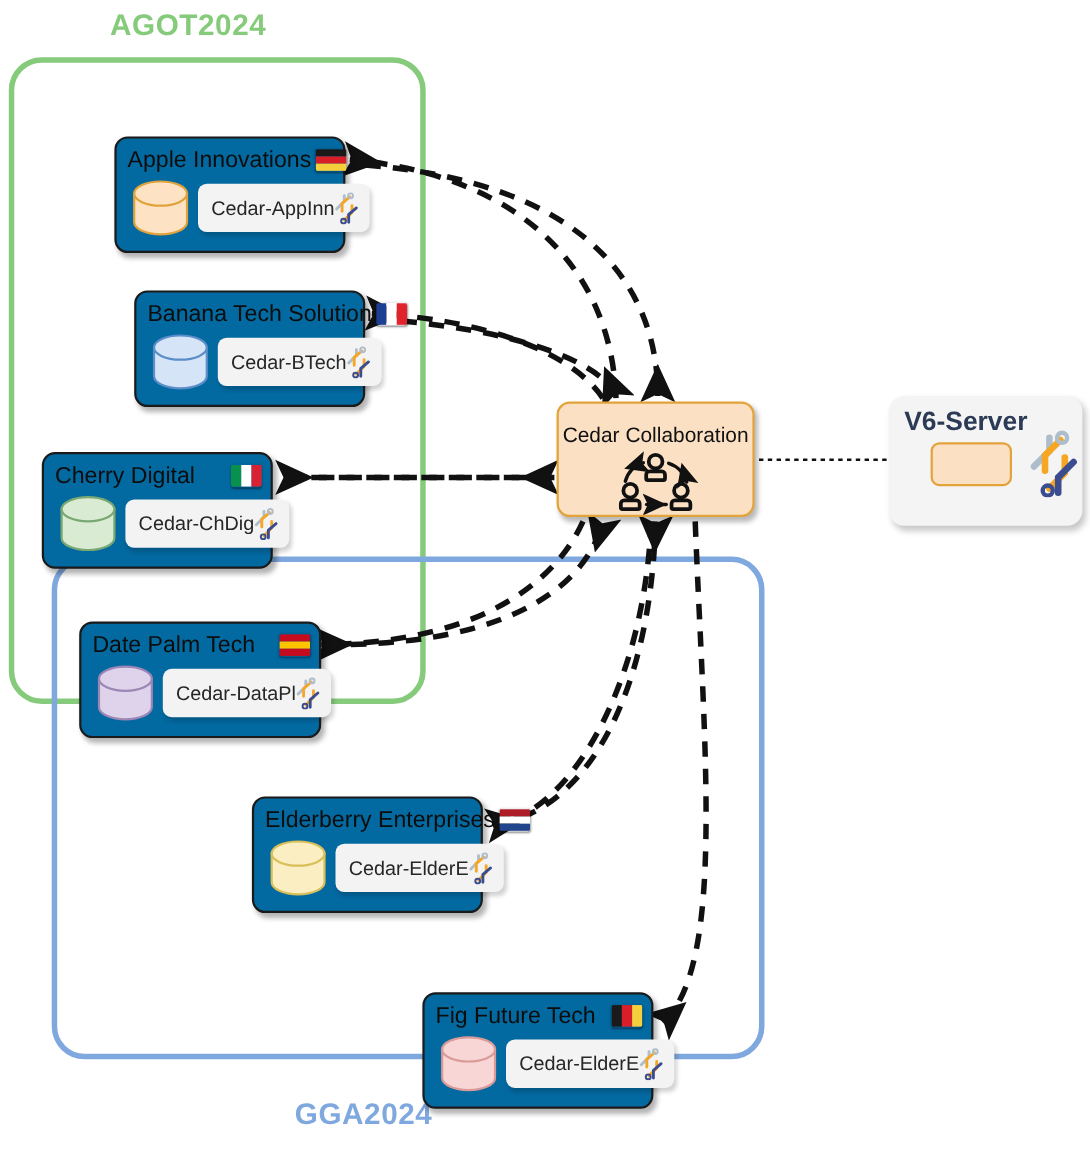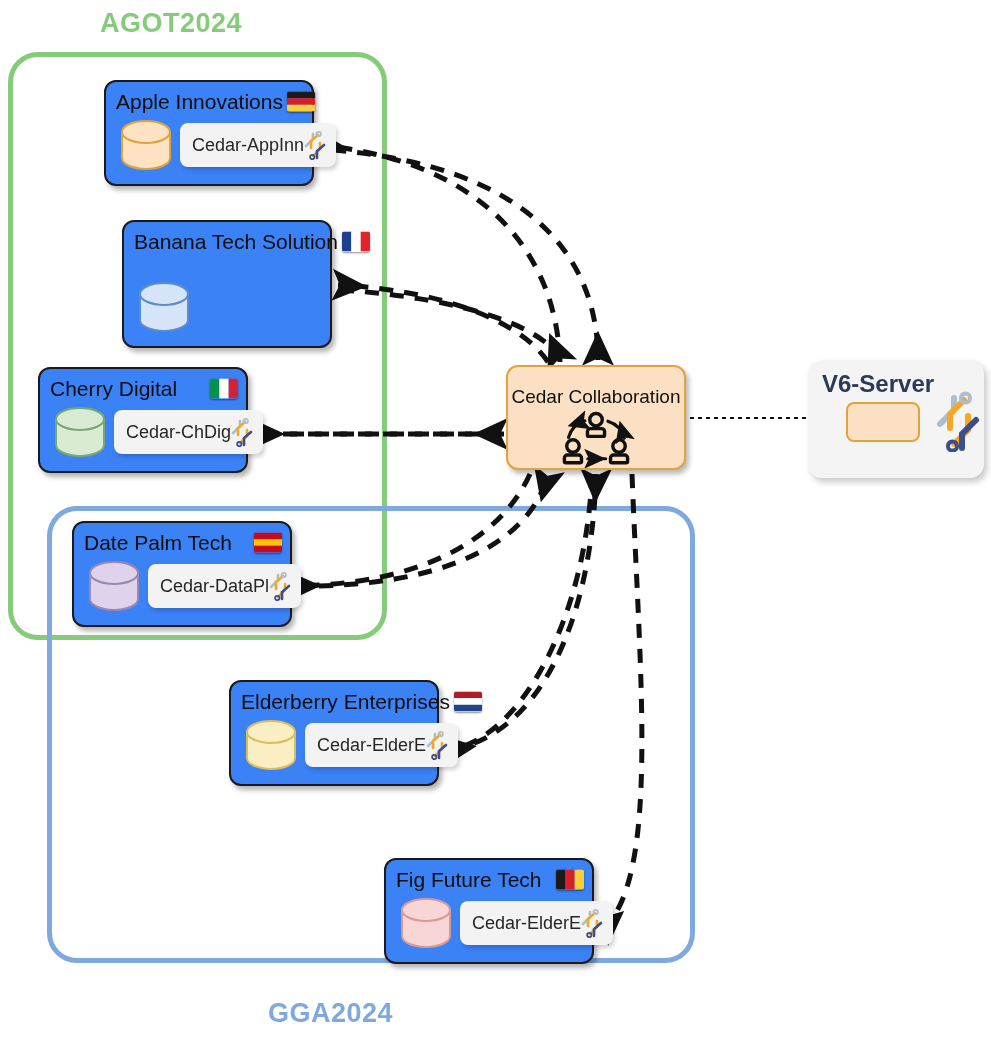--- a/index.html
+++ b/index.html
@@ -9,22 +9,23 @@
   }
   #stage{position:absolute;left:0;top:0;width:991px;height:1050px;}
 
   
   .group{position:absolute;border-radius:30px;box-sizing:border-box;}
   .group-label{position:absolute;font-weight:bold;font-size:27px;letter-spacing:0.5px;}
 
   
   .node{
     position:absolute;box-sizing:border-box;
-    background:#3b82f6;border:2px solid #1a1a1a;border-radius:12px;
+    background:#0369a1;border:2px solid #1a1a1a;border-radius:12px;
     box-shadow:3px 4px 5px rgba(0,0,0,0.30);
+    margin-top:44px;
   }
   .node-head{
     position:absolute;left:10px;top:4px;right:8px;height:30px;
     display:flex;align-items:center;justify-content:space-between;
   }
   .node-title{
     font-size:21px;color:#0d0d0d;white-space:nowrap;line-height:1;
   }
   .flag{
     width:28px;height:21px;border-radius:3px;overflow:hidden;
@@ -163,34 +164,47 @@
                 <path d="M 7 18 L 7 11 L 14 5" stroke="#f5a623"></path>
                 <path d="M 9 26 L 16 19 L 16 13" stroke="#f5a623"></path>
                 <path d="M 13 28 L 13 21 L 20 15" stroke="#3b4d8f"></path>
               </g>
               <circle cx="14.7" cy="4" r="2.2" fill="none" stroke="#aebdcc" stroke-width="1.8"></circle>
               <circle cx="8.3" cy="27" r="2.2" fill="none" stroke="#3b4d8f" stroke-width="1.8"></circle>
             </svg>
           </div>
         </div>
       </div>
-      <div class="node" style="left: 122px; top: 220px; width: 210px; height: 128px;">
+      <div class="node" style="left: 122px; top: 220px; width: 210px; height: 106px;">
         <div class="node-head">
           <div class="node-title">Banana Tech Solution</div>
           <svg viewBox="0 0 30 21" class="flag">
             <rect x="0" y="0" width="10" height="21" fill="#1c3f94"></rect>
             <rect x="10" y="0" width="10" height="21" fill="#ffffff"></rect>
             <rect x="20" y="0" width="10" height="21" fill="#e1232c"></rect>
           </svg>
         </div>
         <div class="node-body">
           <svg viewBox="0 0 56 52" class="cyl">
             <path d="M 4 13 v 26 a 24 11 0 0 0 48 0 v -26 z" fill="#d5e5f7" stroke="#5b8dc8" stroke-width="2"></path>
             <ellipse cx="28" cy="13" rx="24" ry="11" fill="#d5e5f7" stroke="#5b8dc8" stroke-width="2"></ellipse>
           </svg>
+          <div class="chip">
+            <span class="chip-label">Cedar-BTech</span>
+            <svg viewBox="0 0 22 30" class="helix">
+              <g fill="none" stroke-linecap="round" stroke-width="2.6">
+                <path d="M 2 16 L 9 9 L 9 4" stroke="#aebdcc"></path>
+                <path d="M 7 18 L 7 11 L 14 5" stroke="#f5a623"></path>
+                <path d="M 9 26 L 16 19 L 16 13" stroke="#f5a623"></path>
+                <path d="M 13 28 L 13 21 L 20 15" stroke="#3b4d8f"></path>
+              </g>
+              <circle cx="14.7" cy="4" r="2.2" fill="none" stroke="#aebdcc" stroke-width="1.8"></circle>
+              <circle cx="8.3" cy="27" r="2.2" fill="none" stroke="#3b4d8f" stroke-width="1.8"></circle>
+            </svg>
+          </div>
         </div>
       </div>
       <div class="node" style="left: 38px; top: 367px; width: 210px; height: 106px;">
         <div class="node-head">
           <div class="node-title">Cherry Digital</div>
           <svg viewBox="0 0 30 21" class="flag">
             <rect x="0" y="0" width="10" height="21" fill="#08904d"></rect>
             <rect x="10" y="0" width="10" height="21" fill="#ffffff"></rect>
             <rect x="20" y="0" width="10" height="21" fill="#d62233"></rect>
           </svg>

